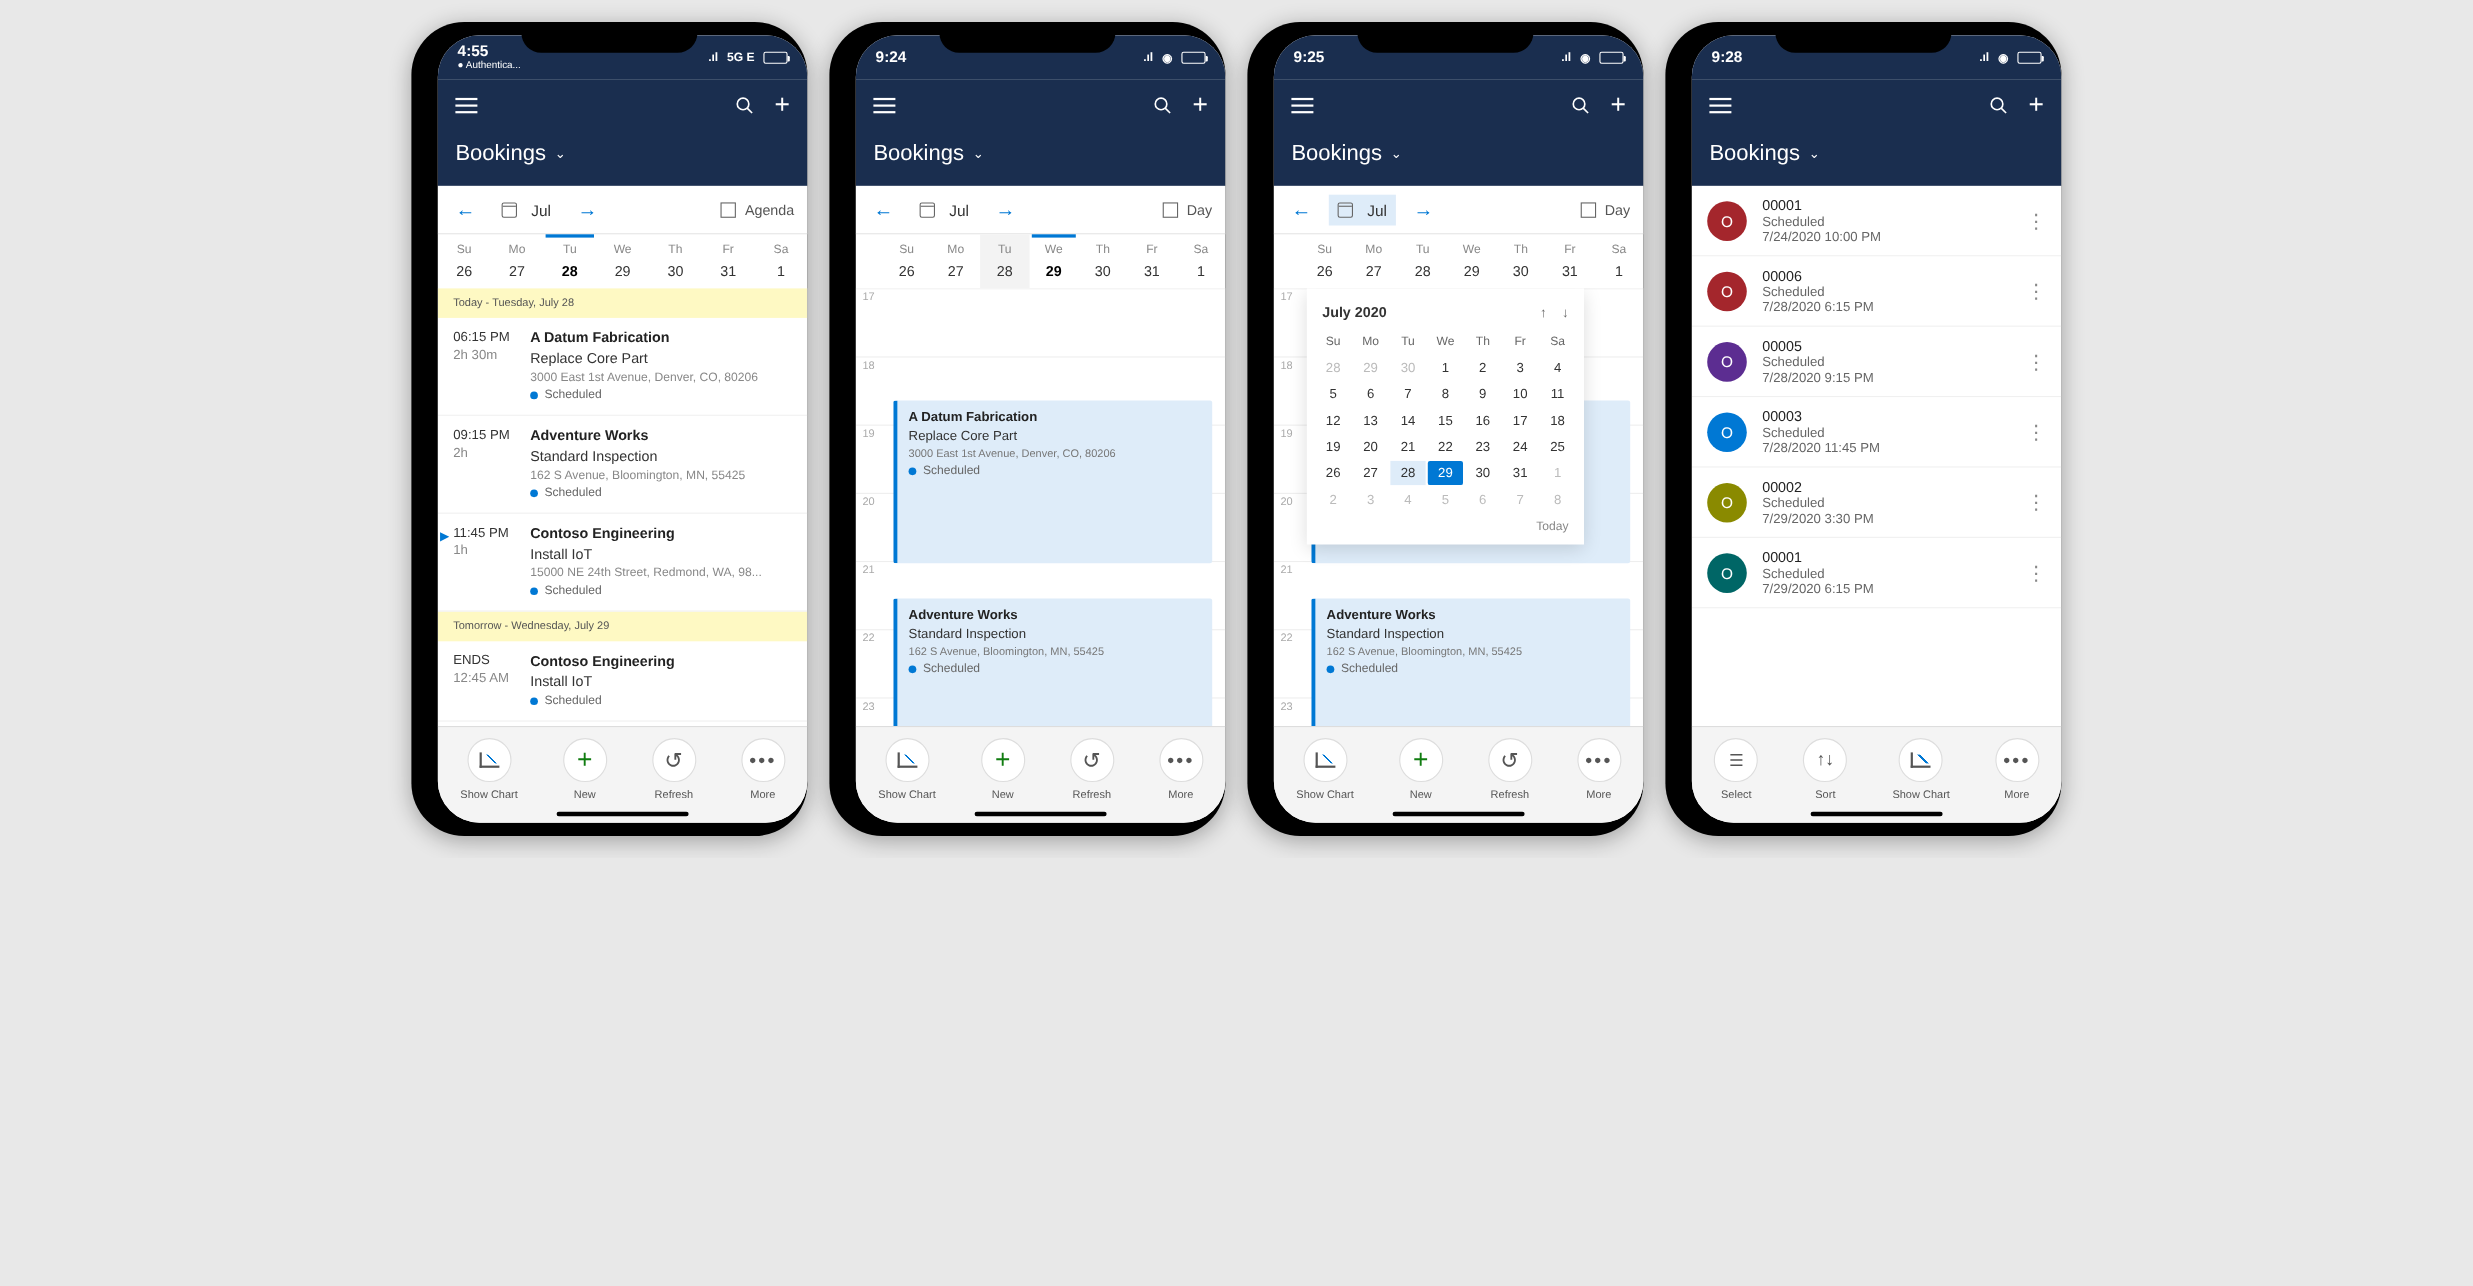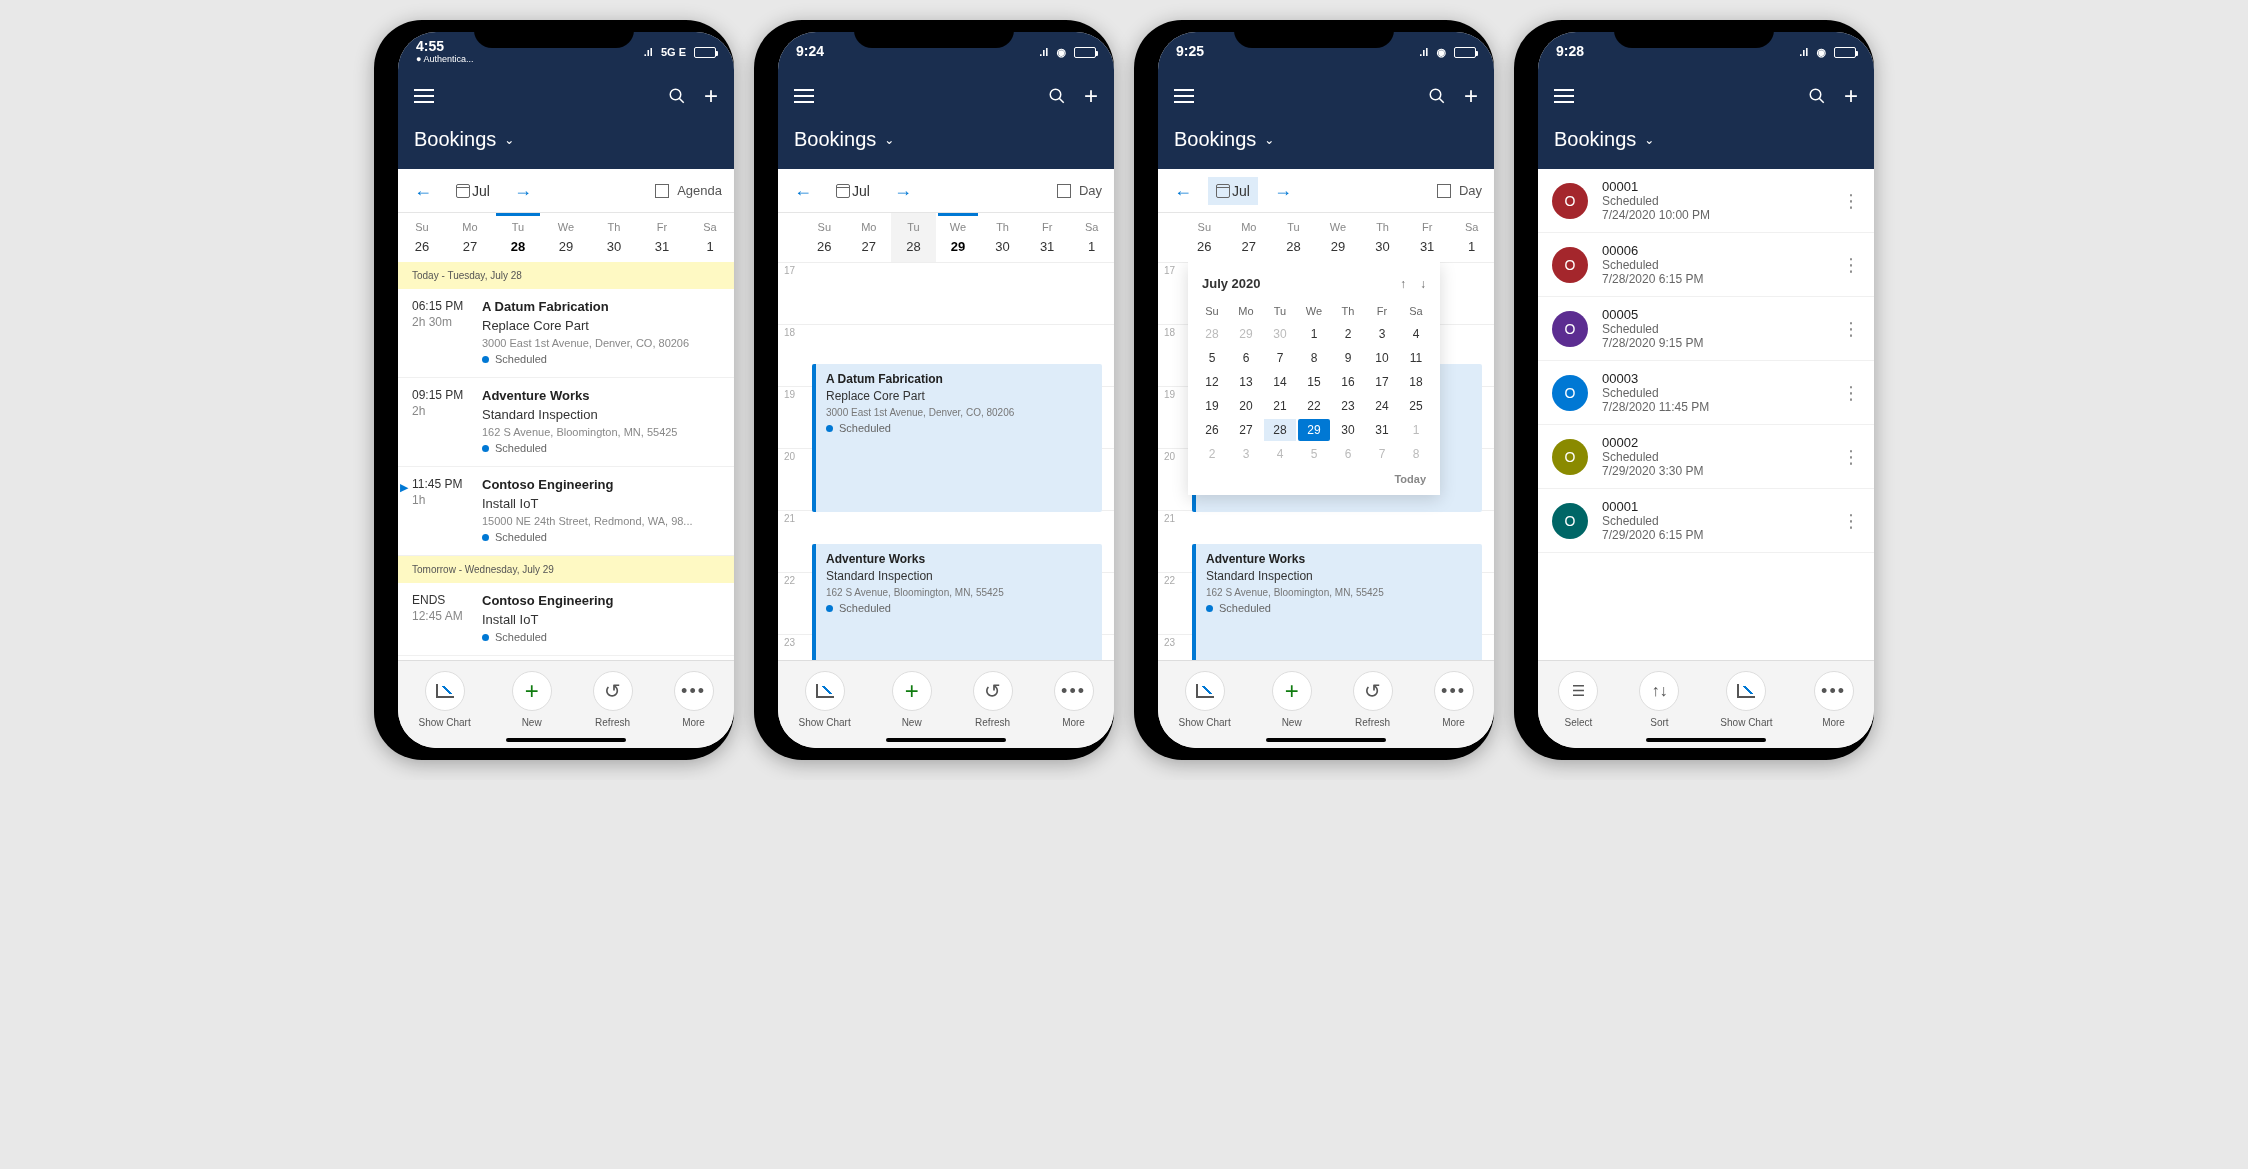--- a/index.html
+++ b/index.html
@@ -104,21 +104,21 @@
   border-bottom: 1px solid #e5e5e5;
   height: 44px;
   display: flex;
   align-items: center;
   justify-content: space-between;
   padding: 0 12px;
 }
 .toolbar-left { display: flex; align-items: center; gap: 12px; }
 .toolbar-right { display: flex; align-items: center; gap: 8px; color: #555; font-size: 13px; }
 .arrow-btn { color: #0078d4; cursor: pointer; font-size: 18px; padding: 4px; }
-.month-btn { display: flex; align-items: center; gap: 2px; color: #333; font-size: 14px; cursor: pointer; padding: 6px 8px; }
+.month-btn { display: flex; align-items: center; gap: 13px; color: #333; font-size: 14px; cursor: pointer; padding: 6px 8px; }
 .month-btn.active { background: #deecf9; }
 .cal-icon { width: 14px; height: 14px; border: 1.5px solid #666; border-radius: 2px; position: relative; display: inline-block; }
 .cal-icon::before { content: ""; position: absolute; top: 2px; left: 0; right: 0; height: 1px; background: #666; }
 .view-icon { width: 14px; height: 14px; border: 1.5px solid #666; display: inline-block; }
 .week-row {
   display: grid;
   grid-template-columns: repeat(7, 1fr);
   text-align: center;
   font-size: 11px;
   color: #888;
@@ -194,21 +194,21 @@
 }
 .dp-head { display: flex; justify-content: space-between; align-items: center; padding: 4px 6px 10px; }
 .dp-head-title { font-weight: 600; color: #333; font-size: 13px; }
 .dp-arrows { display: flex; gap: 14px; color: #666; cursor: pointer; }
 .dp-grid { display: grid; grid-template-columns: repeat(7, 1fr); gap: 2px; text-align: center; }
 .dp-dow { font-size: 11px; color: #666; padding: 4px 0; }
 .dp-day { padding: 4px 0; font-size: 12px; color: #333; cursor: pointer; }
 .dp-day.other { color: #bbb; }
 .dp-day.selected { background: #0078d4; color: #fff; border-radius: 2px; }
 .dp-day.today-hl { background: #deecf9; }
-.dp-today { text-align: right; padding: 8px 6px 0; font-size: 11px; color: #888; cursor: pointer; font-weight: bold; }
+.dp-today { text-align: right; padding: 8px 6px 0; font-size: 11px; color: #888; cursor: pointer; }
 
 .bottom-bar {
   height: 88px;
   background: #f4f4f4;
   border-top: 1px solid #ddd;
   display: flex;
   justify-content: space-around;
   align-items: flex-start;
   padding-top: 10px;
 }

